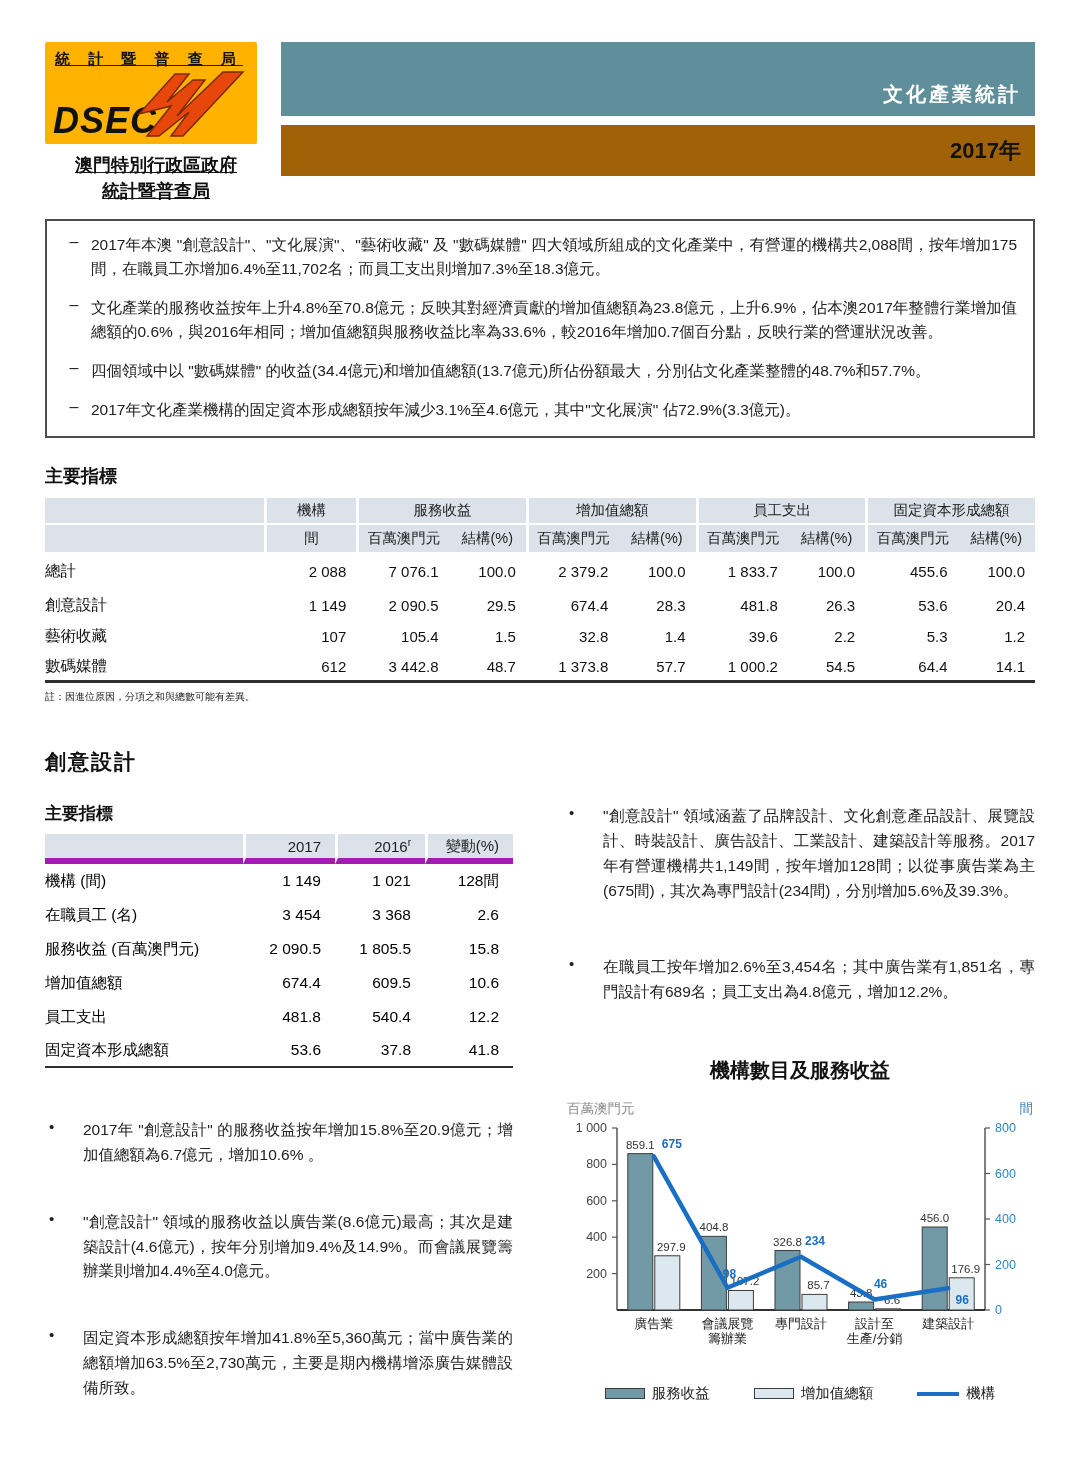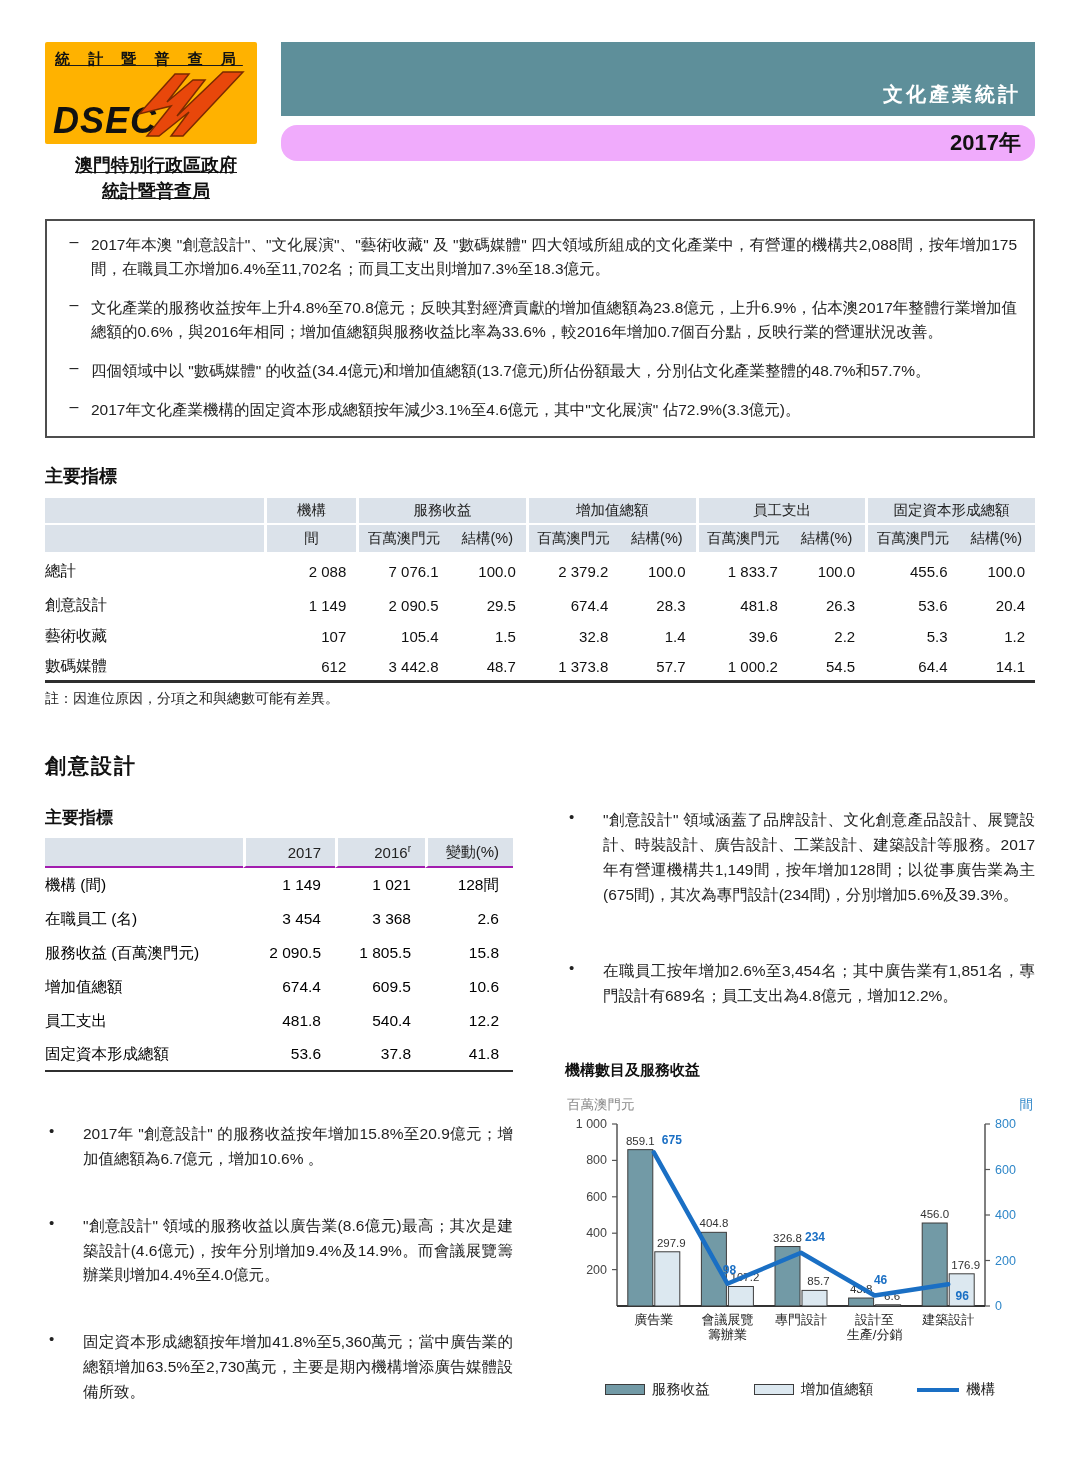--- a/index.html
+++ b/index.html
@@ -25,69 +25,69 @@
   }
   .logo-zigzag { position: absolute; right: 6px; bottom: 4px; }
   .gov-lines { margin-top: 8px; text-align: center; font-weight: bold; font-size: 18px; line-height: 1.45; color:#111; }
   .hdr-right { flex: 1; margin-left: 14px; }
   .title-band {
     height: 74px; background: #5e8f9a; display: flex; align-items: flex-end; justify-content: flex-end;
     padding: 0 14px 8px 0;
   }
   .title-band .t { color: #fff; font-size: 20px; font-weight: bold; letter-spacing: 3px; }
   .year-band {
-    height: 36px; margin-top: 9px; background: #f0abfc; display: flex; align-items: center; justify-content: flex-end;
-    padding-right: 14px; font-size: 22px; font-weight: bold; color: #111; border-radius: 16px;
+    height: 51px; margin-top: 9px; background: #a16207; display: flex; align-items: center; justify-content: flex-end;
+    padding-right: 14px; font-size: 22px; font-weight: bold; color: #111;
   }
 
   
   .summary-box { margin-top: 15px; border: 2px solid #4d4d4d; padding: 12px 16px 10px 10px; }
   .sbullet { display: flex; margin-bottom: 15px; }
   .sbullet:last-child { margin-bottom: 4px; }
   .sbullet .mk { width: 34px; flex: 0 0 34px; text-align: center; font-size: 16px; color:#222; }
   .sbullet .tx { flex: 1; font-size: 15.5px; line-height: 1.55; text-align: justify; color:#222; }
 
   
   .tbl-title { margin-top: 26px; font-size: 18px; font-weight: bold; color:#111; }
   table.main { width: 100%; border-collapse: separate; border-spacing: 0; margin-top: 10px; table-layout: fixed; }
   table.main th, table.main td { font-weight: normal; }
   .mh { background: #dbe2ea; font-size: 14.5px; color: #222; text-align: center; height: 27px; vertical-align: middle; }
   .mh.gap { border-left: 3px solid #fff; }
   tr.mh-row1 .mh { border-bottom: 2px solid #fff; }
   table.main td.num { text-align: right; padding-right: 10px; font-size: 15px; height: 31px; vertical-align: middle; color:#111; }
   table.main td.rlabel { font-size: 15.5px; color: #111; vertical-align: middle; margin-left: 42px; }
   tr.last td { border-bottom: 3px solid #2f2f2f; }
-  .tbl-note { margin-top: 7px; font-size: 14px; color: #222; }
+  .tbl-note { margin-top: 7px; font-size: 10px; color: #222; }
 
   
   .section-title { margin-top: 44px; font-size: 21px; font-weight: bold; letter-spacing: 2px; color:#111; }
   .cols { display: flex; margin-top: 26px; }
   .col-l { width: 468px; flex: 0 0 468px; }
   .col-r { flex: 1; margin-left: 52px; }
 
   .sub-title { font-size: 17px; font-weight: bold; color:#111; }
   table.sub { width: 100%; border-collapse: separate; border-spacing: 0; margin-top: 9px; table-layout: fixed; }
   table.sub th { background: #dbe2ea; font-weight: normal; font-size: 15px; height: 30px; text-align: right; padding-right: 14px; color:#222; }
   table.sub th.gap { border-left: 3px solid #fff; }
-  table.sub th, table.sub tr.hr td { border-bottom: 2px solid #a21caf; }
+  table.sub th, table.sub tr.hr td { border-bottom: 6px solid #a21caf; }
   table.sub td { font-size: 15.5px; height: 34px; vertical-align: middle; color:#000000; }
   table.sub td.num { text-align: right; padding-right: 14px; }
   table.sub tr.lastr td { border-bottom: 2px solid #2f2f2f; }
   table.sub sup { font-size: 10px; }
 
   .dotlist .db { display: flex; margin-bottom: 42px; }
   .dotlist .db .mk { width: 38px; flex: 0 0 38px; font-size: 15px; padding-left: 4px; color:#222; }
   .dotlist .db .tx { flex: 1; font-size: 15.5px; line-height: 1.6; text-align: justify; color:#222; }
   .leftlist { margin-top: 50px; }
   .rightlist { margin-top: 2px; }
   .rightlist .db { margin-bottom: 52px; }
 
   
   .chart-wrap { margin-top: 42px; }
-  .chart-title { font-size: 15px; font-weight: bold; color:#111; }
+  .chart-title { text-align: center; font-size: 20px; font-weight: bold; color:#111; }
   .axis-labels { display: flex; justify-content: space-between; margin-top: 16px; padding: 0 2px; }
   .axis-labels .la { font-size: 13.5px; color: #8a8a8a; }
   .axis-labels .ra { font-size: 13.5px; color: #2e86c8; }
   .legend { display: flex; justify-content: center; margin-top: 14px; }
   .legend .li { display: flex; align-items: center; margin: 0 22px; font-size: 14.5px; color:#222; }
   .legend .sw { width: 40px; height: 11px; border: 1px solid #3c3c3c; margin-right: 7px; }
   .legend .sw.s1 { background: #729aa6; }
   .legend .sw.s2 { background: #dce8f0; }
   .legend .ln { width: 42px; height: 4px; background: #1a6fc4; margin-right: 7px; }
 </style>

